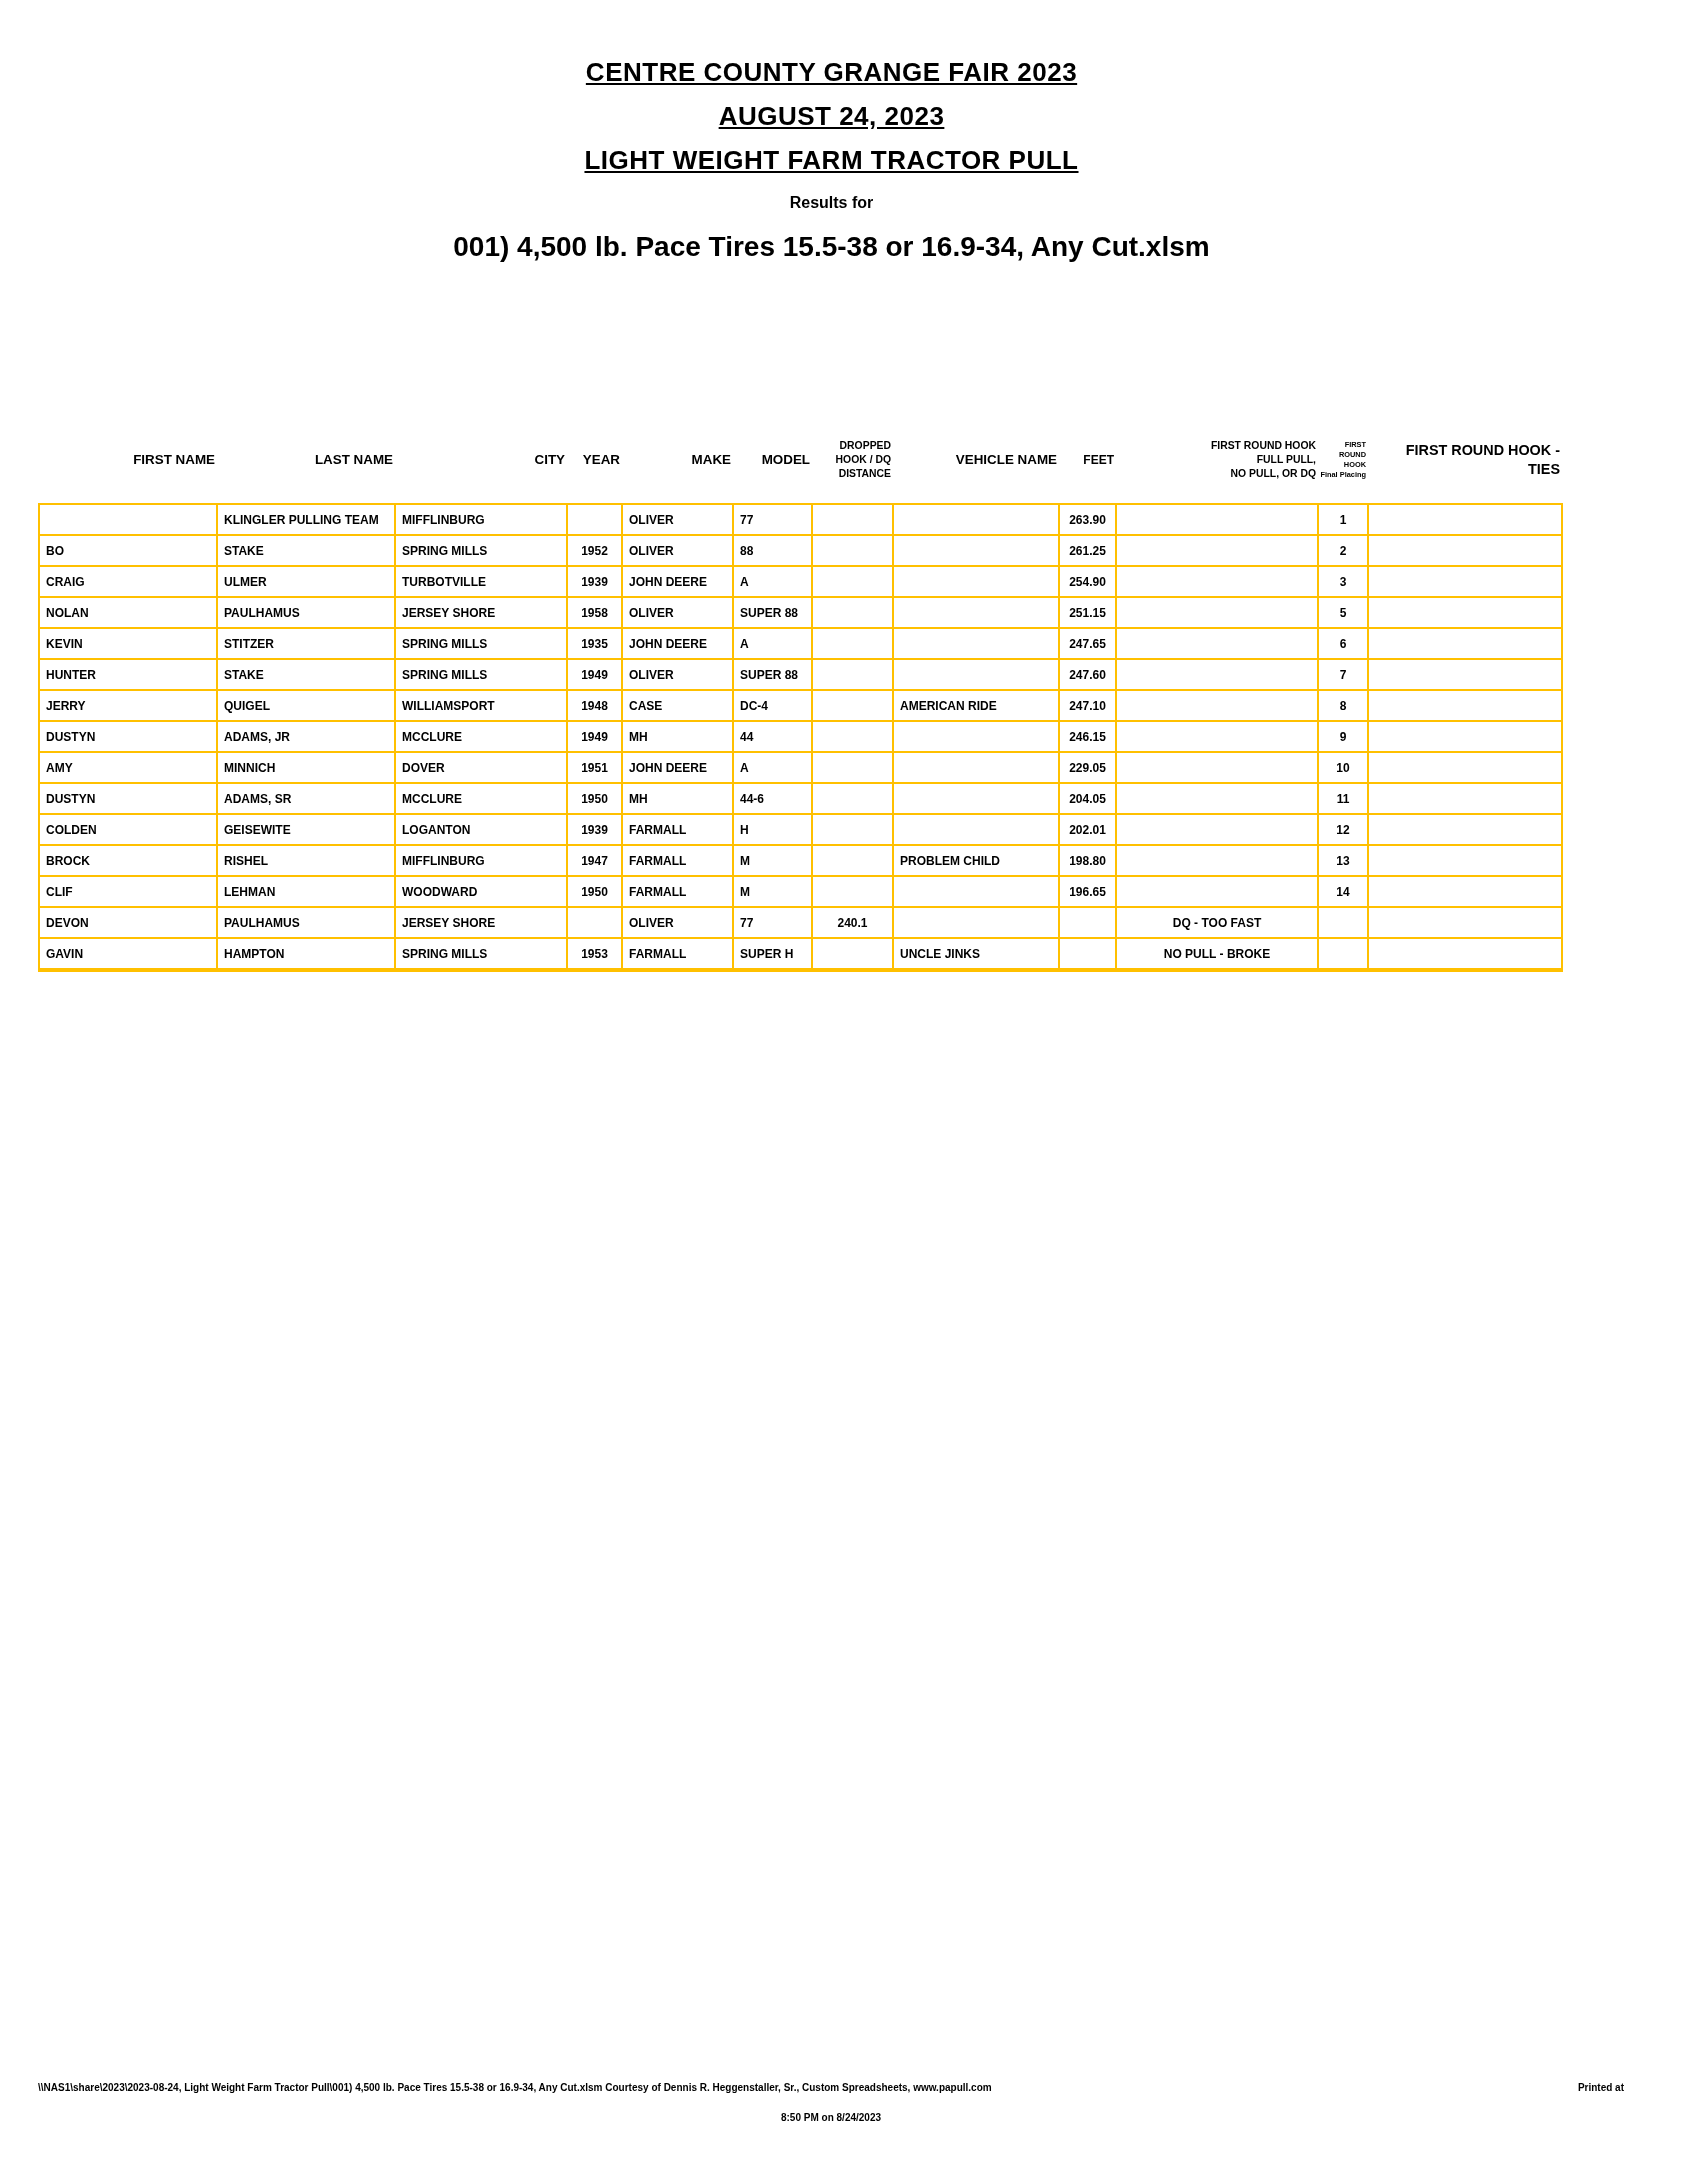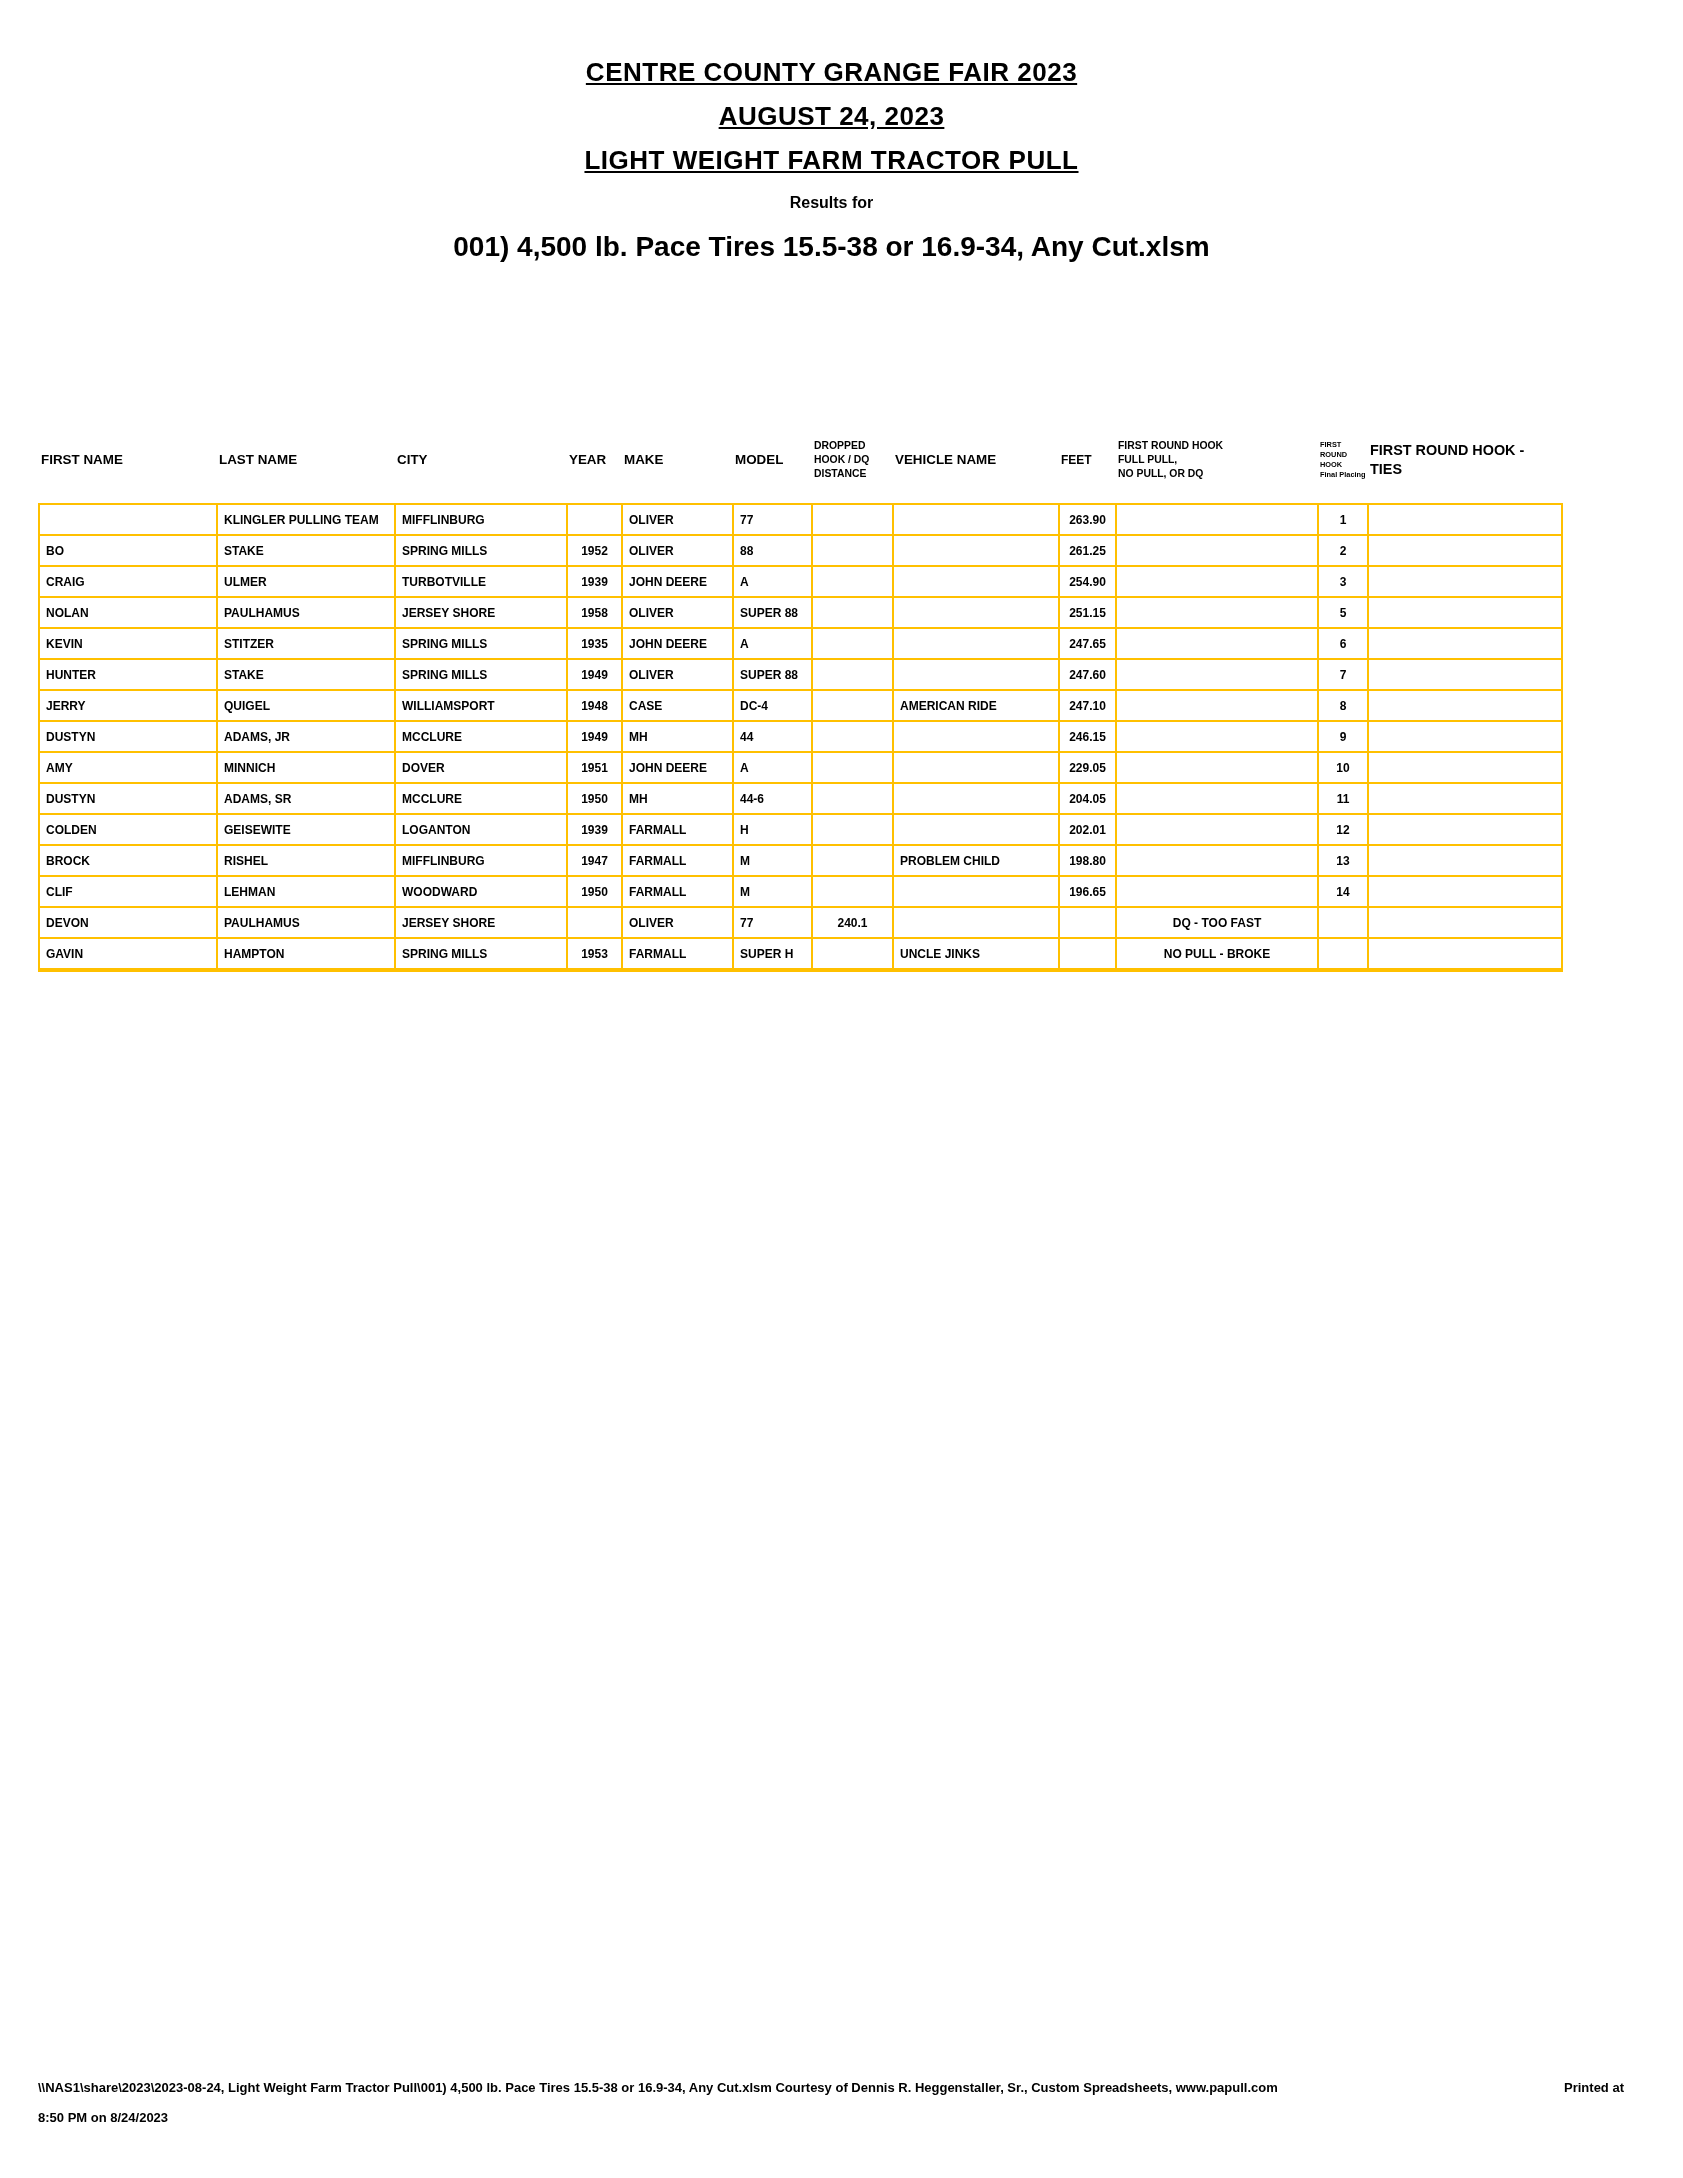--- a/index.html
+++ b/index.html
@@ -35,21 +35,21 @@
     left: 38px;
     top: 420px;
     width: 1525px;
     border-collapse: collapse;
     table-layout: fixed;
   }
   .results-table thead th {
     border: none;
     height: 79px;
     vertical-align: middle;
-    text-align: left;
+    text-align: right;
     padding: 0 2px 4px 2px;
     white-space: pre-line;
     font-weight: bold;
   }
   th.h-main  { font-size: 13.4px; }
   th.h-mid   { font-size: 12px; }
   th.h-small { font-size: 10.4px; line-height: 14px; }
   th.h-tiny  { font-size: 7.4px;  line-height: 10px; }
   th.h-big   { font-size: 14.4px; line-height: 19px; }
 
@@ -68,22 +68,23 @@
   }
   td.al-left   { text-align: left; }
   td.al-center { text-align: center; }
 
   
   .doc-footer {
     position: absolute;
     left: 38px;
     top: 2073px;
     width: 1586px;
-    font-size: 13px;
+    font-size: 10px;
     line-height: 30px;
+    text-align: center;
   }
   .footer-line1 {
     display: flex;
     justify-content: space-between;
     align-items: baseline;
   }
   .footer-left { white-space: nowrap; }
   .footer-right { white-space: nowrap; }
 </style>
 </head>

